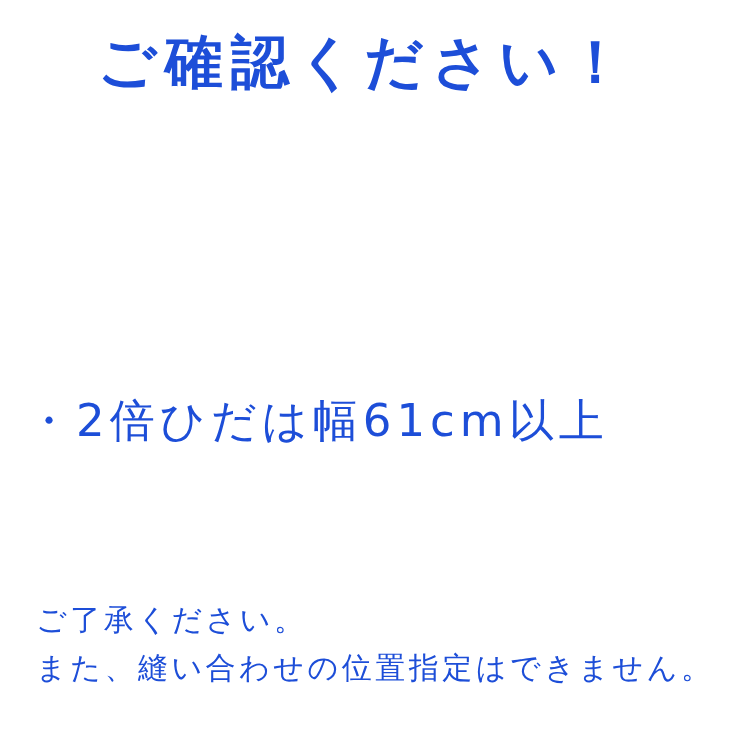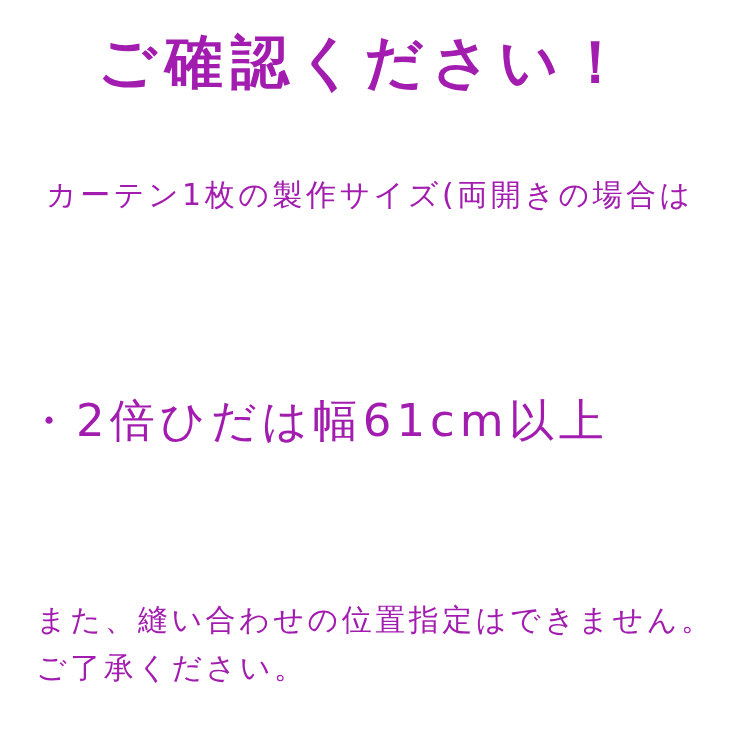--- a/index.html
+++ b/index.html
@@ -5,21 +5,21 @@
   html, body {
     margin: 0;
     padding: 0;
     background: #ffffff;
   }
   .canvas {
     position: relative;
     width: 730px;
     height: 730px;
     background: #ffffff;
-    color: #a21caf;
+    color: #1d4ed8;
     font-family: "DejaVu Sans", sans-serif;
     overflow: hidden;
   }
   .title {
     position: absolute;
     top: 28px;
     left: 0;
     width: 730px;
     margin: 0;
     text-align: center;
@@ -79,27 +79,26 @@
   }
 </style>
 </head>
 <body>
 
 <div class="canvas">
 
   <h1 class="title">ご確認ください！</h1>
 
   <div class="intro">
-    <p>カーテン1枚の製作サイズ(両開きの場合は</p>
   </div>
 
   <ul class="bullets">
     <li>
       <span class="marker">・</span><span>2倍ひだは幅61cm以上</span>
     </li>
   </ul>
 
   <div class="footnote">
+    <p>ご了承ください。</p>
     <p>また、縫い合わせの位置指定はできません。</p>
-    <p>ご了承ください。</p>
   </div>
 
 </div>
 
 </body></html>

